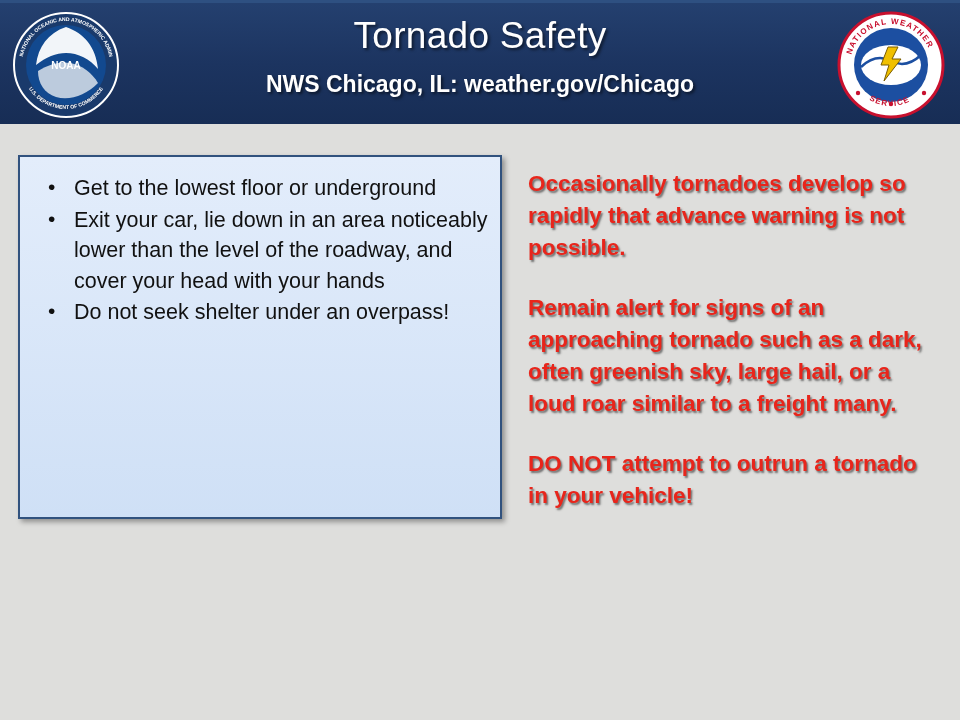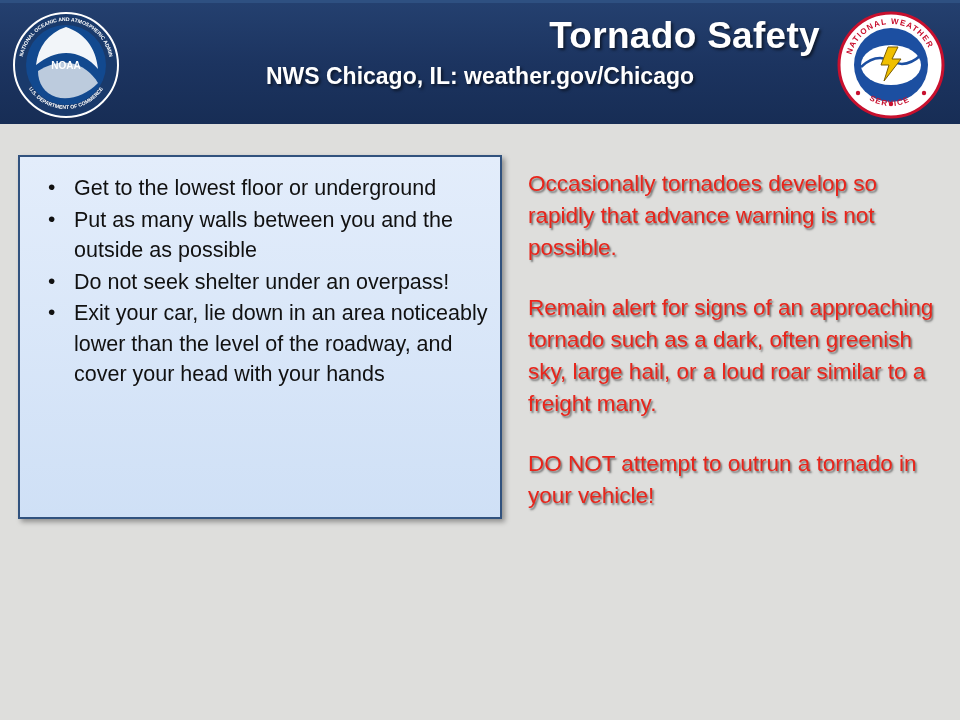--- a/index.html
+++ b/index.html
@@ -35,30 +35,29 @@
   #header-text {
     position: absolute;
     left: 140px;
     top: 10px;
     width: 680px;
     text-align: center;
     color: #ffffff;
   }
   #title {
     font-size: 37px;
-    font-weight: bold;
+    font-weight: normal;
     letter-spacing: 0.3px;
     text-shadow: 2px 2px 3px rgba(0,0,0,0.55);
     line-height: 1.25;
-    text-align: right;
   }
   #subtitle {
     font-size: 23px;
     font-weight: bold;
-    margin-top: 4px;
+    margin-top: 12px;
     text-shadow: 2px 2px 3px rgba(0,0,0,0.55);
   }
 
   
   #noaa-logo {
     position: absolute;
     left: 12px;
     top: 8px;
     width: 108px;
     height: 108px;
@@ -112,21 +111,21 @@
   #red-text {
     position: absolute;
     left: 528px;
     top: 168px;
     width: 414px;
   }
   #red-text p {
     margin: 0 0 28px 0;
     color: #e8251b;
     font-size: 22.5px;
-    font-weight: normal;
+    font-weight: bold;
     line-height: 1.42;
     text-shadow: 1.5px 1.5px 2px rgba(90,90,90,0.85);
   }
   #red-text p:last-child {
     margin-bottom: 0;
   }
 </style>
 </head>
 <body>
 
@@ -175,23 +174,22 @@
         <circle cx="22" cy="82" r="2.2" fill="#c8102e"></circle>
         <circle cx="55" cy="93" r="2.2" fill="#c8102e"></circle>
         <circle cx="88" cy="82" r="2.2" fill="#c8102e"></circle>
       </svg>
     </span>
   </div>
 
   <div id="bullet-box">
     <ul class="bullets">
       <li>Get to the lowest floor or underground</li>
-      <li>Put as many walls between you and the outside as possible</li>
+      <li>Exit your car, lie down in an area noticeably lower than the level of the roadway, and cover your head with your hands</li>
       <li>Do not seek shelter under an overpass!</li>
-      <li>Exit your car, lie down in an area noticeably lower than the level of the roadway, and cover your head with your hands</li>
     </ul>
   </div>
 
   <div id="red-text">
     <p>Occasionally tornadoes develop so rapidly that advance warning is not possible.</p>
     <p>Remain alert for signs of an approaching tornado such as a dark, often greenish sky, large hail, or a loud roar similar to a freight many.</p>
     <p>DO NOT attempt to outrun a tornado in your vehicle!</p>
   </div>
 
 </div>

